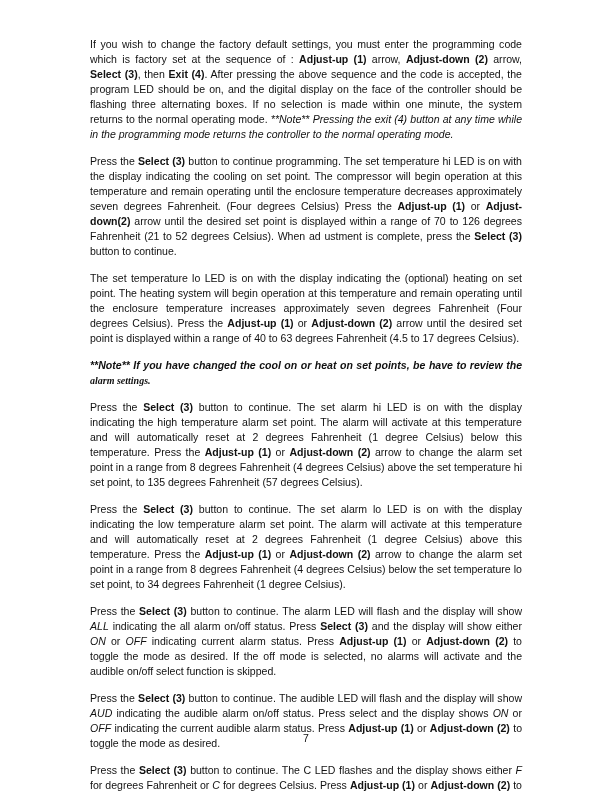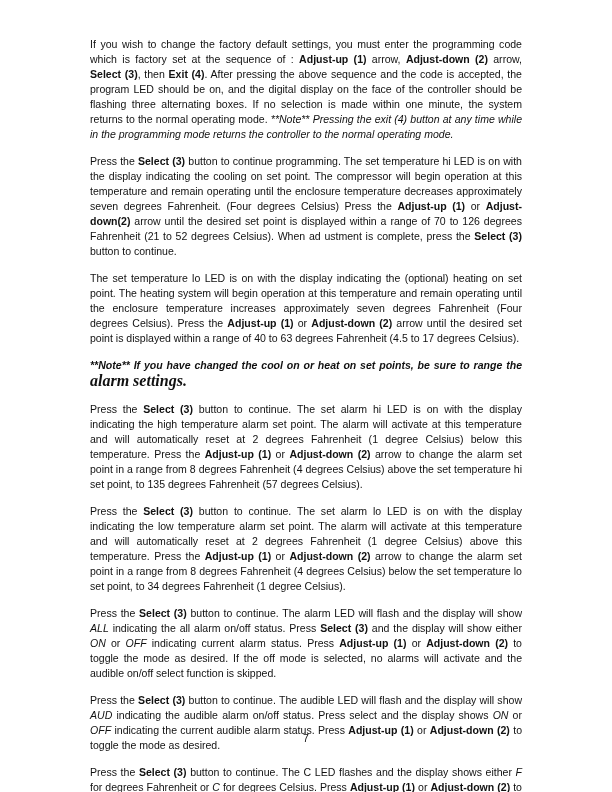--- a/index.html
+++ b/index.html
@@ -7,33 +7,33 @@
     .page {
       position: absolute; left: 90px; top: 37px; width: 432px;
       font-family: "Liberation Sans", sans-serif;
       font-size: 10.55px; line-height: 15px; color: #111111;
     }
     .para { margin: 0 0 12px 0; text-align: justify; }
     .para.tight { margin-bottom: 12px; }
     .b { font-weight: bold; }
     .i { font-style: italic; }
     .bi { font-weight: bold; font-style: italic; }
-    .serif-i { font-family: "Liberation Serif", serif; font-style: italic; font-weight: bold; font-size: 16px; }
+    .serif-i { font-family: "Liberation Serif", serif; font-style: italic; font-weight: bold; font-size: 10px; }
     .page-number {
       position: absolute; left: 0; right: 0; top: 732px; text-align: center;
       font-family: "Liberation Sans", sans-serif; font-size: 10.5px; color: #111111;
     }
   </style>
 </head>
 <body>
 
 <div class="page" id="doc-body">
     <p class="para"><span>If you wish to change the factory default settings, you must enter the programming code which is factory set at the sequence of : </span><span class="b">Adjust-up (1)</span><span> arrow, </span><span class="b">Adjust-down (2)</span><span> arrow, </span><span class="b">Select (3)</span><span>, then </span><span class="b">Exit (4)</span><span>.  After pressing the above sequence and the code is accepted, the program LED should be on, and the digital display on the face of the controller should be flashing three alternating boxes.  If no selection is made within one minute, the system returns to the normal operating mode.  </span><span class="i">**Note**  Pressing the exit (4) button at any time while in the programming mode returns the controller to the normal operating mode.</span></p>
     <p class="para"><span>Press the </span><span class="b">Select (3)</span><span> button to continue programming.  The set temperature hi LED is on with the display indicating the cooling on set point.  The compressor will begin operation at this temperature and remain operating until the enclosure temperature decreases approximately seven degrees Fahrenheit. (Four degrees Celsius)   Press the </span><span class="b">Adjust-up (1)</span><span> or </span><span class="b">Adjust-down(2)</span><span> arrow until the desired set point is displayed within a range of  70 to 126 degrees Fahrenheit  (21 to 52 degrees Celsius).  When ad ustment is complete, press the </span><span class="b">Select (3)</span><span> button to continue.</span></p>
     <p class="para tight"><span>The set temperature lo LED is on with the display indicating the (optional) heating on set point.  The heating system will begin operation at this temperature and remain operating until the enclosure temperature increases approximately seven degrees Fahrenheit (Four degrees Celsius).  Press the </span><span class="b">Adjust-up (1)</span><span> or </span><span class="b">Adjust-down (2)</span><span> arrow until the desired set point is displayed within a range of 40 to 63 degrees Fahrenheit  (4.5 to 17 degrees Celsius).</span></p>
-    <p class="para"><span class="bi">**Note**  If you have changed the cool on or heat on set points, be sure to range the </span><span class="serif-i">alarm settings</span><span class="serif-i">.</span></p>
+    <p class="para"><span class="bi">**Note**  If you have changed the cool on or heat on set points, be have to review the </span><span class="serif-i">alarm settings</span><span class="serif-i">.</span></p>
     <p class="para"><span>Press the </span><span class="b">Select (3)</span><span> button to continue.  The set alarm hi LED is on with the display indicating the high temperature alarm set point.   The alarm will activate at this temperature and will automatically reset at 2 degrees Fahrenheit (1 degree Celsius) below this temperature.  Press the </span><span class="b">Adjust-up (1)</span><span> or </span><span class="b">Adjust-down (2)</span><span> arrow to change the alarm set point in a range from 8 degrees Fahrenheit (4 degrees Celsius) above the set temperature hi set point, to 135 degrees Fahrenheit (57 degrees Celsius).</span></p>
     <p class="para"><span>Press the </span><span class="b">Select (3)</span><span> button to continue.  The set alarm lo LED is on with the display indicating the low temperature alarm set point.   The alarm will activate at this temperature and will automatically reset at 2 degrees Fahrenheit (1 degree Celsius) above this temperature.  Press the </span><span class="b">Adjust-up (1)</span><span> or </span><span class="b">Adjust-down (2)</span><span> arrow to change the alarm set point in a range from 8 degrees Fahrenheit (4 degrees Celsius) below the set temperature lo set point, to 34 degrees Fahrenheit (1 degree Celsius).</span></p>
     <p class="para"><span>Press the </span><span class="b">Select (3)</span><span> button to continue.  The alarm LED will flash and the display will show </span><span class="i">ALL</span><span> indicating the all alarm on/off status.  Press </span><span class="b">Select (3)</span><span> and the display will show either </span><span class="i">ON</span><span> or </span><span class="i">OFF</span><span> indicating current alarm status.  Press </span><span class="b">Adjust-up (1)</span><span> or </span><span class="b">Adjust-down (2)</span><span> to toggle the mode as desired.  If the off mode is selected, no alarms will activate and the audible on/off select function is skipped.</span></p>
     <p class="para"><span>Press the </span><span class="b">Select (3)</span><span> button to continue.  The audible LED will flash and the display will show </span><span class="i">AUD</span><span>  indicating the audible alarm on/off status.  Press select and the display shows </span><span class="i">ON</span><span> or </span><span class="i">OFF</span><span> indicating the current audible alarm status.  Press </span><span class="b">Adjust-up (1)</span><span> or </span><span class="b">Adjust-down (2)</span><span> to toggle the mode as desired.</span></p>
     <p class="para"><span>Press the </span><span class="b">Select (3)</span><span> button to continue.  The C LED flashes and the display shows either </span><span class="i">F</span><span> for degrees Fahrenheit or </span><span class="i">C</span><span> for degrees Celsius.  Press </span><span class="b">Adjust-up (1)</span><span> or </span><span class="b">Adjust-down (2)</span><span> to toggle the mode as desired.</span></p>
   </div>
 <div class="page-number">7</div>
 
 </body></html>

